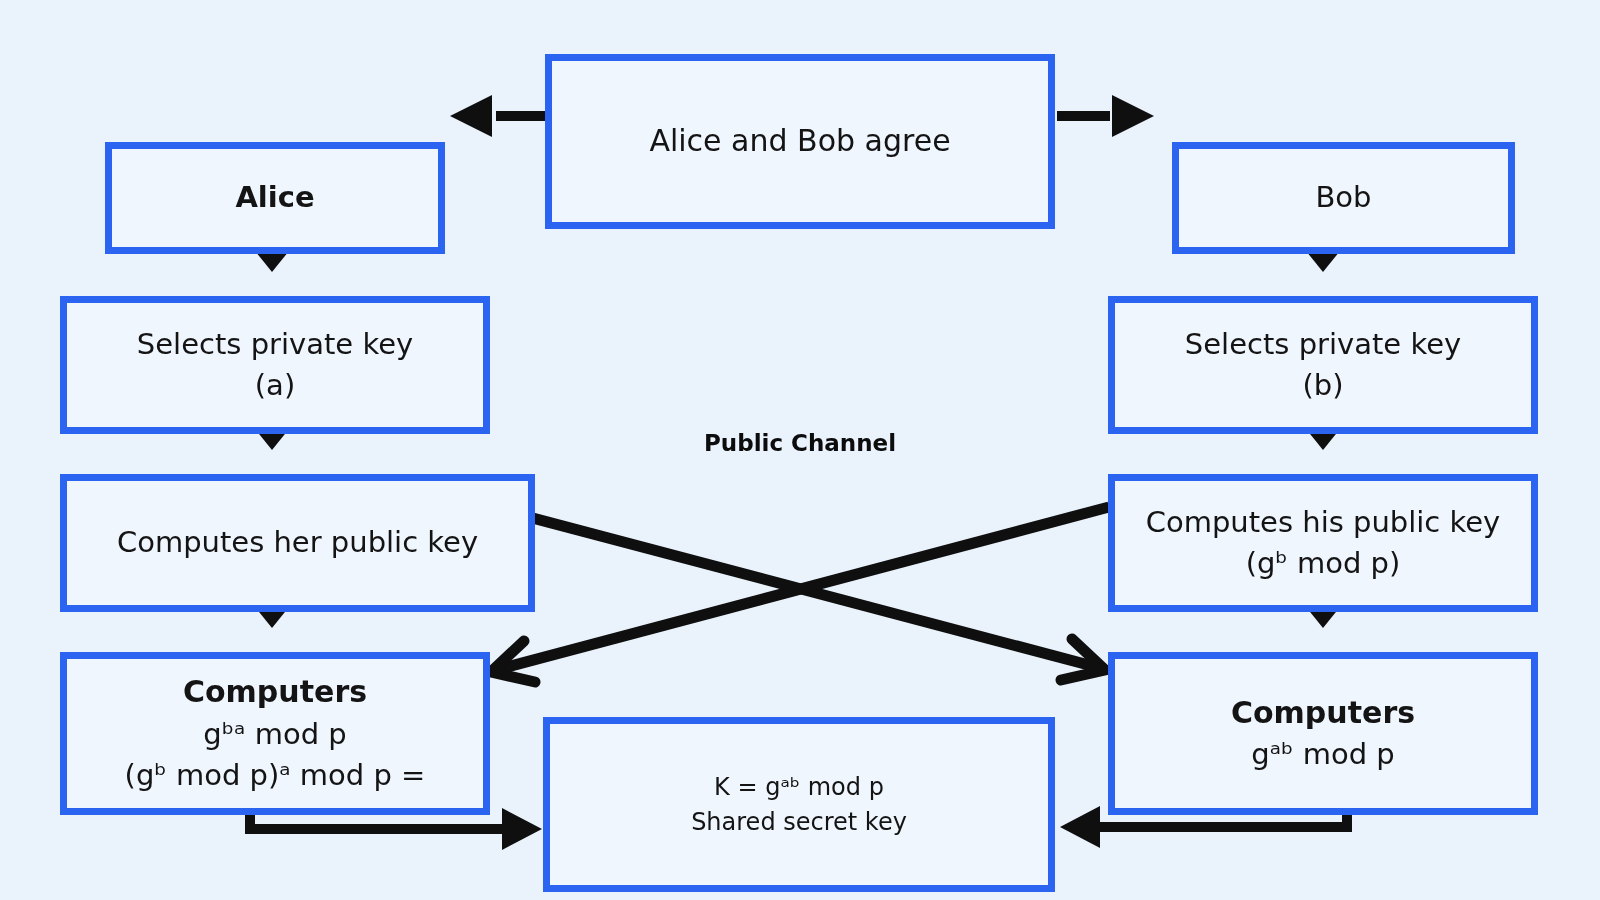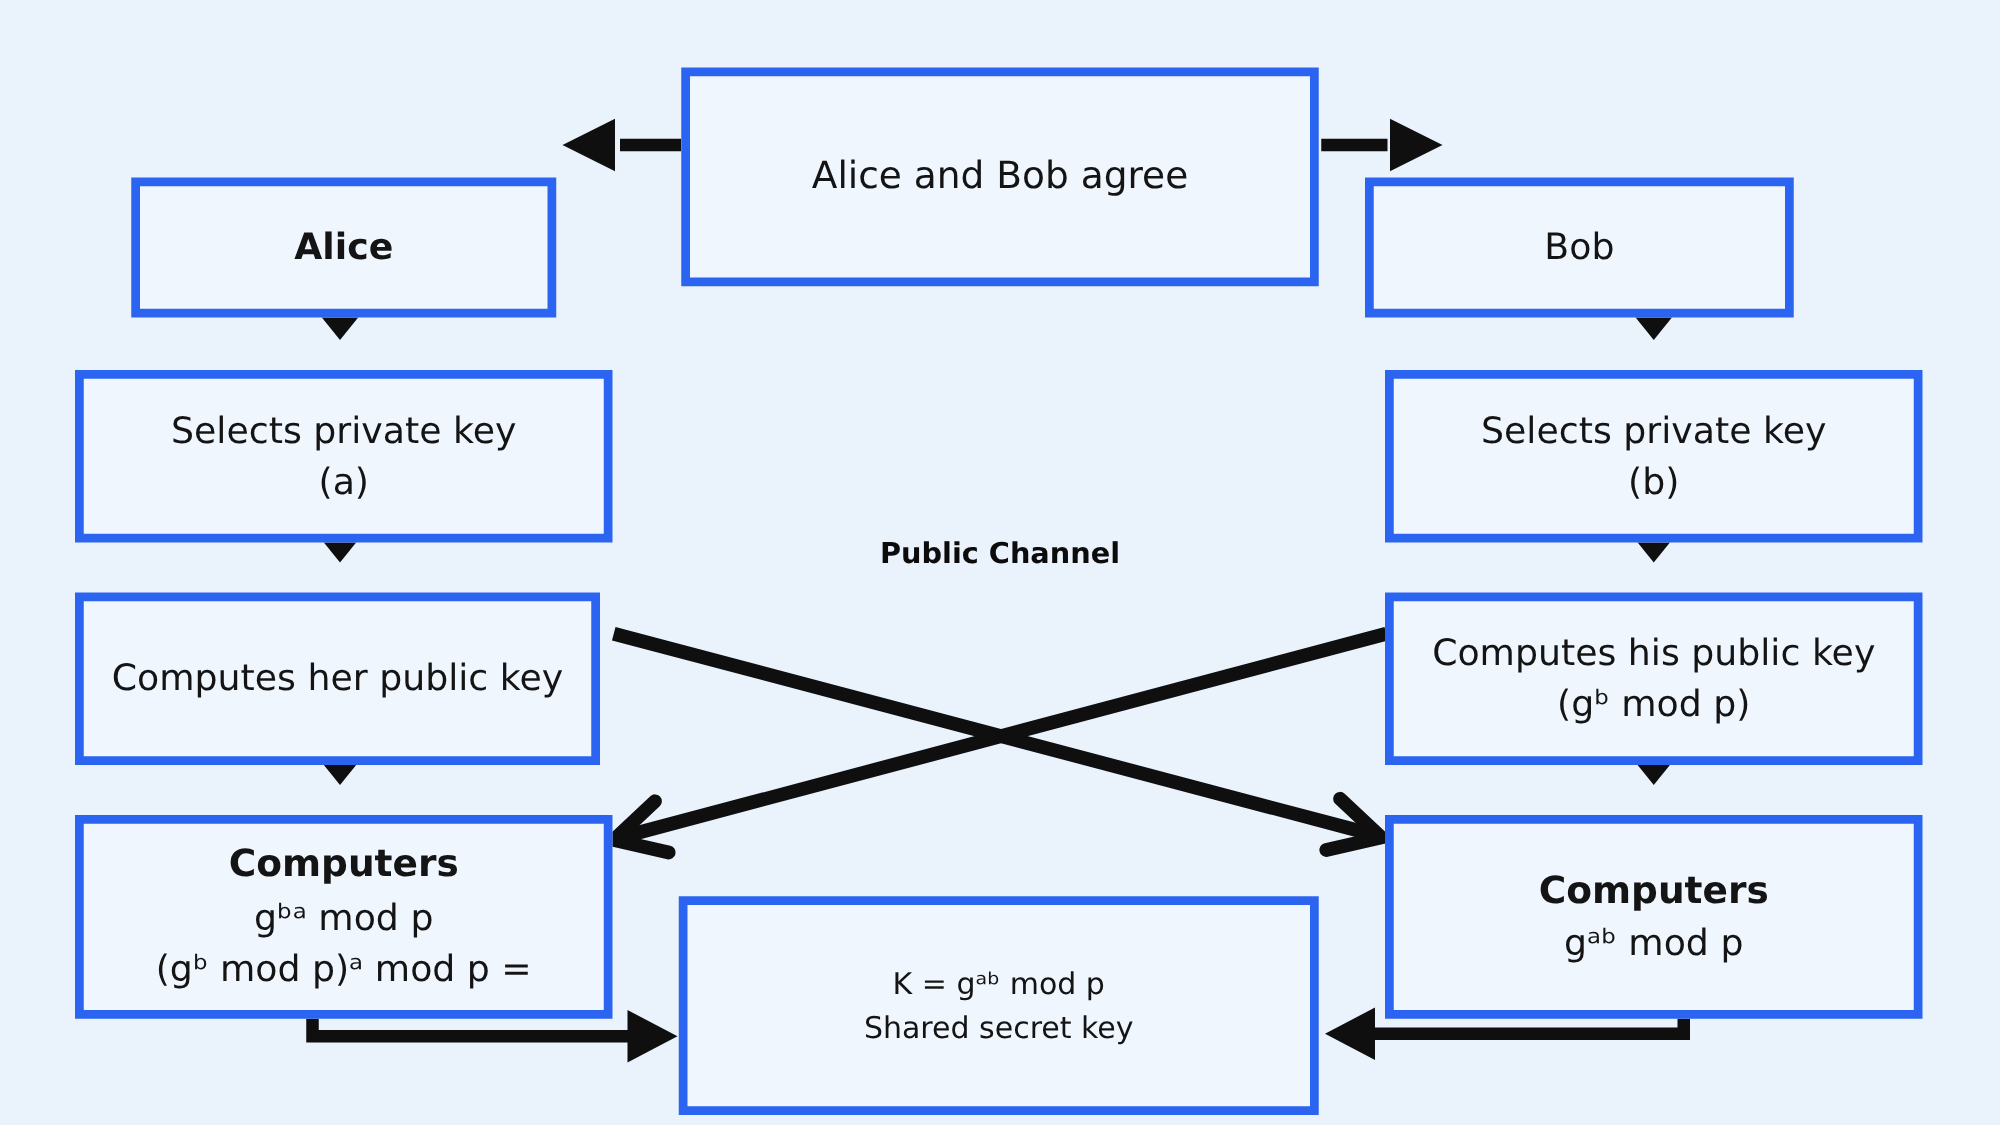--- a/index.html
+++ b/index.html
@@ -102,35 +102,35 @@
   </svg>
 
   <div class="box" style="left:545px;top:30px;width:510px;height:175px;font-size:30px;">
     <div>Alice and Bob agree</div>
   </div>
 
   <div class="box" style="left:105px;top:118px;width:340px;height:112px;font-weight:bold;">
     <div>Alice</div>
   </div>
 
-  <div class="box" style="left:1092px;top:118px;width:343px;height:112px;">
+  <div class="box" style="left:1172px;top:118px;width:343px;height:112px;">
     <div>Bob</div>
   </div>
 
   <div class="box" style="left:60px;top:272px;width:430px;height:138px;">
     <div>Selects private key</div>
     <div>(a)</div>
   </div>
 
   <div class="box" style="left:1108px;top:272px;width:430px;height:138px;">
     <div>Selects private key</div>
     <div>(b)</div>
   </div>
 
-  <div class="box" style="left:60px;top:450px;width:420px;height:138px;">
+  <div class="box" style="left:60px;top:450px;width:475px;height:138px;">
     <div>Computes her public key</div>
   </div>
 
   <div class="box" style="left:1108px;top:450px;width:430px;height:138px;">
     <div>Computes his public key</div>
     <div>(gᵇ mod p)</div>
   </div>
 
   <div class="box" style="left:60px;top:628px;width:430px;height:163px;">
     <div class="bold">Computers</div>

